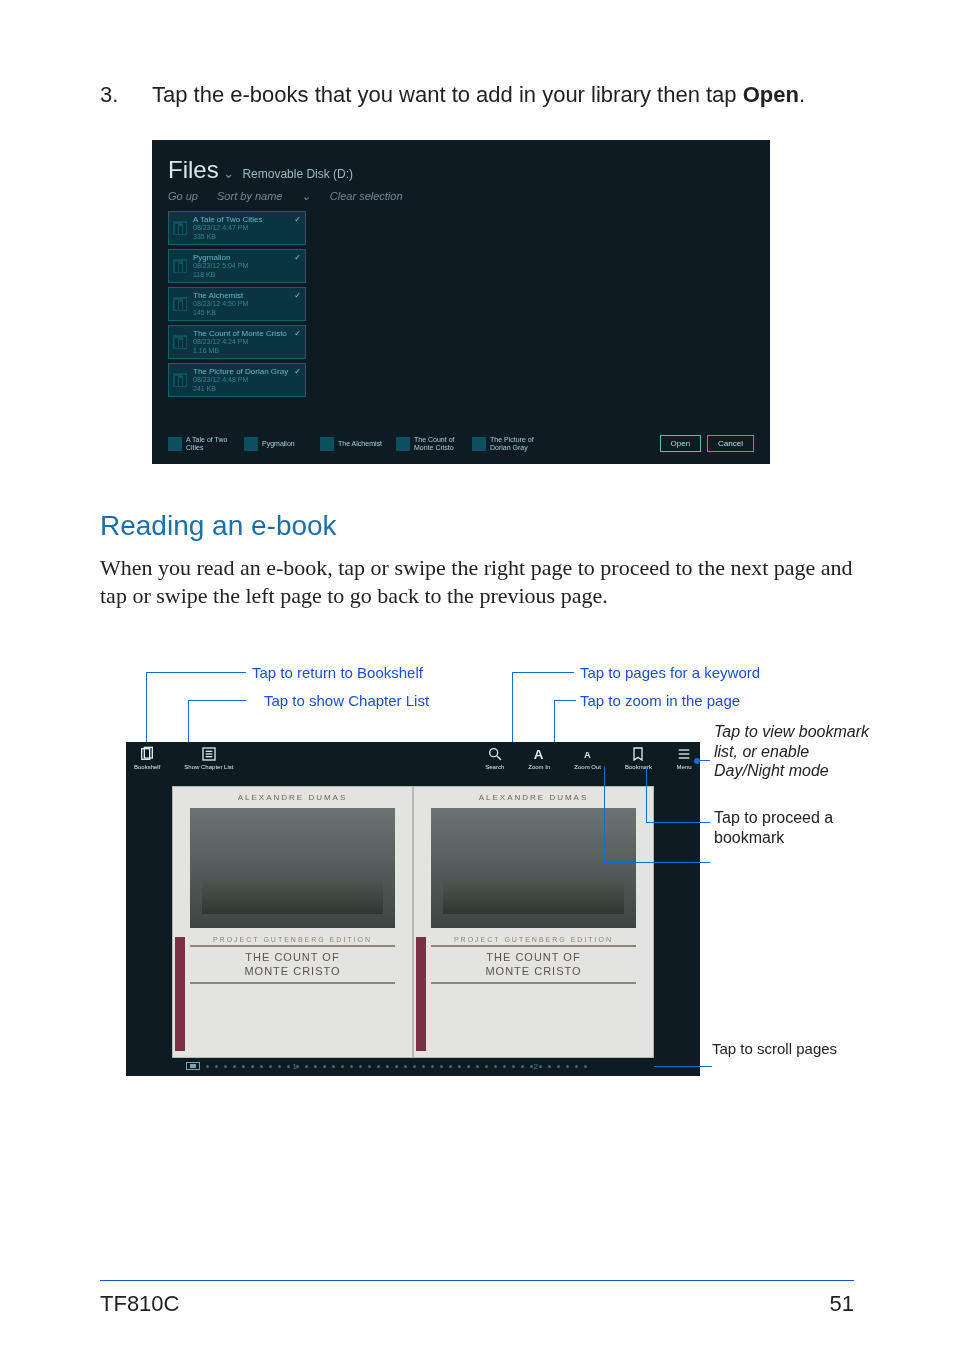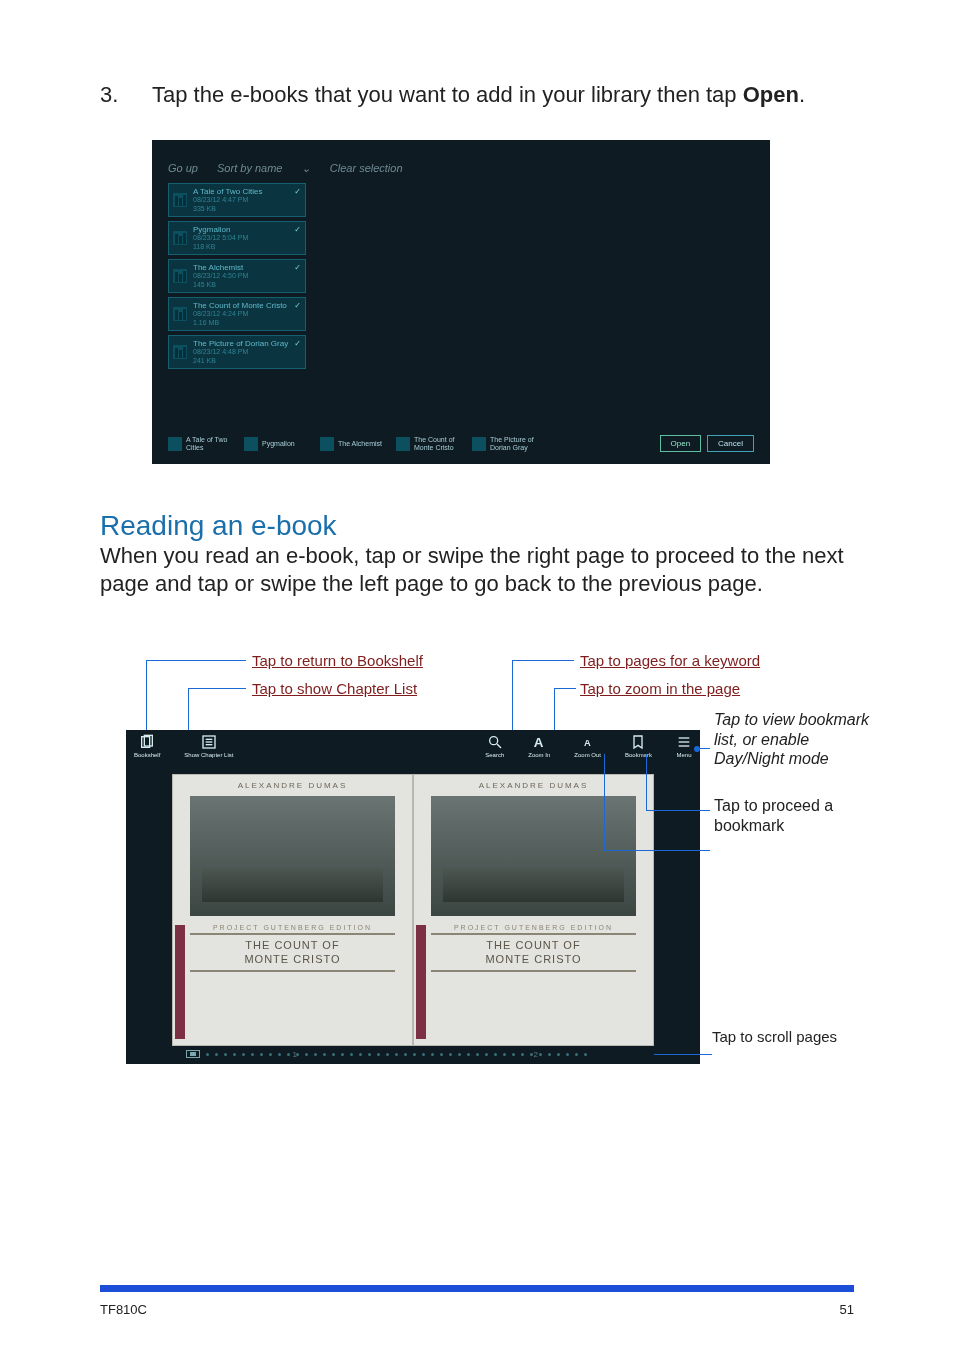--- a/index.html
+++ b/index.html
@@ -64,33 +64,33 @@
   .sel-pill .book-icon span{width:3px;background:#0a2e38;}
   .sel-label { color:#a9cdd7; font-size:7px; width:52px; line-height:1.1;}
   .ff-spacer{flex:1;}
   .ff-btn { border:1px solid #3fa3b6; color:#b6e2ec; font-size:8px; padding:3px 10px; background:transparent;}
   .ff-btn.open{ color:#8fe6c9; border-color:#5fbfa0;}
 
   
   .section-h2 {
     color:#1b6fab; font-size:28px; font-weight:400; margin-top:46px;
   }
-  .section-p { font-size:22px; line-height:1.28; margin-top:0; }
+  .section-p { font-size:22px; line-height:1.28; margin-top:12px;font-family:Liberation Serif, serif; }
 
   
   .diagram {
     margin-top: 46px;
     position: relative;
     width: 760px;
     height: 420px;
     margin-left: 10px;
   }
   .co-line { position:absolute; border-top:1px solid #1a69d6; }
   .co-vline { position:absolute; border-left:1px solid #1a69d6; }
-  .co-text { position:absolute; font-size:15px; color:#7f1d1d; white-space:nowrap;text-decoration:underline; }
+  .co-text { position:absolute; font-size:15px; color:#1d4ed8; white-space:nowrap; }
 
   .reader {
     position:absolute; left:16px; top:86px; width:574px; height:334px;
     background:#0e1b22;
   }
   .reader-toolbar {
     height:38px; display:flex; align-items:flex-start; padding:4px 8px 0 8px; gap:24px;
   }
   .tbtn { display:flex; flex-direction:column; align-items:center; color:#d6ecef; font-size:6px; gap:2px;}
   .tbtn svg { width:16px; height:16px; }
@@ -116,37 +116,42 @@
   .rc-line { position:absolute; border-top:1px solid #1a69d6; }
   .rc-dot { position:absolute; width:6px; height:6px; background:#1a69d6; border-radius:50%; }
 
   .bottom-call { position:absolute; left:602px; top:384px; font-size:15px; }
   .bottom-line { position:absolute; border-top:1px solid #1a69d6; }
 
   
   .page-footer {
     position:absolute;
     left:100px; right:100px; bottom:40px;
-    border-top:7px solid #1d4ed8;
+    border-top:1px solid #1d4ed8;
     padding-top:10px;
     display:flex; justify-content:space-between;
-    font-size:13px; color:#222;
+    font-size:22px; color:#222;
   }
 </style>
 </head>
 <body>
 
 <div class="step-line">
   <div class="step-num">3.</div>
   <div class="step-text">
     <span>Tap the e-books that you want to add in your library then tap </span><b>Open</b><span>.</span>
   </div>
 </div>
 
 <div class="files-shot">
+  <div class="files-header">
+    <span class="files-title">Files</span>
+    <span class="files-chev">⌄</span>
+    <span class="files-loc">Removable Disk (D:)</span>
+  </div>
   <div class="files-controls">
     <span>Go up</span>
     <span><span>Sort by name</span> ⌄</span>
     <span>Clear selection</span>
   </div>
   <div class="file-list">
     <div class="file-item">
       <div class="book-icon">
           <span class="bi1"></span>
           <span class="bi2"></span>
@@ -263,21 +268,21 @@
 <div class="section-p">When you read an e-book, tap or swipe the right page to proceed to the next page and tap or swipe the left page to go back to the previous page.</div>
 
 <div class="diagram">
 
   <div class="co-vline" style="left:36px; top:16px; height:80px;"></div>
   <div class="co-line" style="left:36px; top:16px; width:100px;"></div>
   <div class="co-text" style="left:142px; top:8px;">Tap to return to Bookshelf</div>
 
   <div class="co-vline" style="left:78px; top:44px; height:52px;"></div>
   <div class="co-line" style="left:78px; top:44px; width:58px;"></div>
-  <div class="co-text" style="left:142px; top:36px;">Tap to show Chapter List</div>
+  <div class="co-text" style="left:154px; top:36px;">Tap to show Chapter List</div>
 
   <div class="co-vline" style="left:402px; top:16px; height:80px;"></div>
   <div class="co-line" style="left:402px; top:16px; width:62px;"></div>
   <div class="co-text" style="left:470px; top:8px;">Tap to pages for a keyword</div>
 
   <div class="co-vline" style="left:444px; top:44px; height:52px;"></div>
   <div class="co-line" style="left:444px; top:44px; width:22px;"></div>
   <div class="co-text" style="left:470px; top:36px;">Tap to zoom in the page</div>
 
   <div class="reader">

